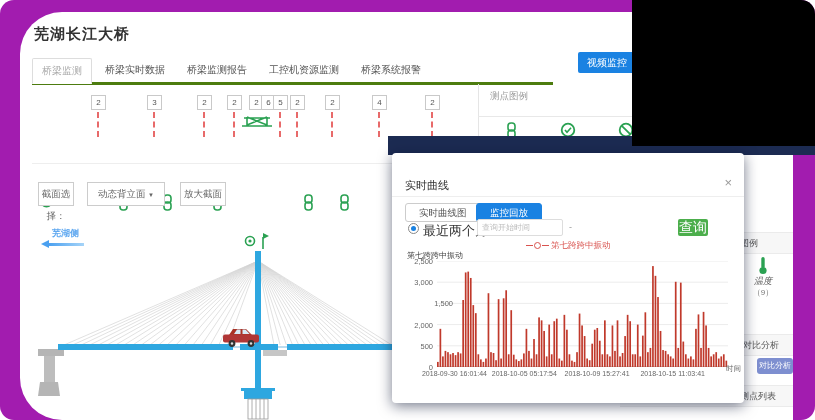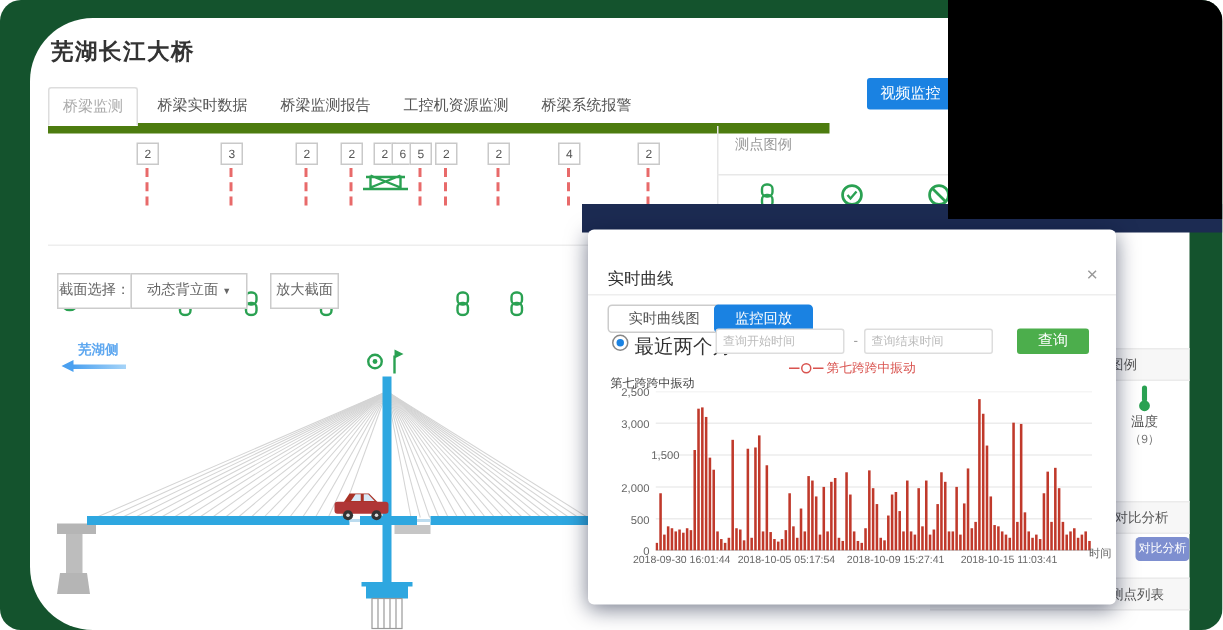--- a/index.html
+++ b/index.html
@@ -1,21 +1,21 @@
 <!DOCTYPE html>
 <html><head>
 <meta charset="utf-8">
 <style>
   html,body{margin:0;padding:0;background:#fff;font-family:"Liberation Sans","DejaVu Sans",sans-serif;}
-  #stage{position:relative;width:815px;height:420px;background:#14532d;border-radius:14px;overflow:hidden;}
+  #stage{position:relative;width:815px;height:420px;background:#a21caf;border-radius:14px;overflow:hidden;}
   
   #main-window{position:absolute;left:20px;top:12px;width:773px;height:408px;background:#fff;
     border-radius:42px 3px 0 42px;overflow:hidden;z-index:1;}
   #page-title{position:absolute;left:14px;top:13px;font-size:15px;font-weight:bold;color:#333;letter-spacing:1px;}
-  #tab-bar{position:absolute;left:12px;top:45px;right:240px;height:25px;border-bottom:7px solid #4d7c0f;white-space:nowrap;}
+  #tab-bar{position:absolute;left:12px;top:45px;right:240px;height:25px;border-bottom:3px solid #4d7c0f;white-space:nowrap;}
   .tab{display:inline-block;padding:5px 9px;font-size:10px;color:#555;cursor:pointer;margin-right:4px;}
   .tab.active{border:1px solid #ddd;border-bottom:1px solid #fff;background:#fff;color:#aaa;position:relative;top:1px;border-radius:2px 2px 0 0;}
   #video-btn{position:absolute;left:558px;top:40px;width:58px;height:21px;background:#1a82e2;color:#fff;
     font-size:10px;text-align:center;line-height:21px;border-radius:2px;cursor:pointer;}
   
   #sensor-row{position:absolute;left:0;top:80px;width:460px;height:50px;}
   .s-item{position:absolute;}
   .badge{width:13px;height:13px;border:1px solid #c9c9c9;background:#fff;font-size:8px;color:#555;
     text-align:center;line-height:13px;}
   .dash{width:0;border-left:2px dashed #e86a6a;height:25px;margin-left:6px;margin-top:2px;}
@@ -32,21 +32,21 @@
   #bridge-box{position:absolute;left:0;top:213px;width:374px;height:196px;overflow:hidden;}
   #side-label{position:absolute;left:32px;top:2px;font-size:9px;color:#5fa8f0;font-weight:bold;}
   #side-arrow{position:absolute;left:28px;top:18px;width:36px;height:3px;
     background:linear-gradient(to right,#4aa0f0,#a6d4f8);}
   #side-arrow:before{content:"";position:absolute;left:-7px;top:-3px;border-right:8px solid #4aa0f0;
     border-top:4.5px solid transparent;border-bottom:4.5px solid transparent;}
   
   .strip{position:absolute;left:600px;width:173px;height:20px;background:#f7f7f7;border-top:1px solid #ebebeb;
     border-bottom:1px solid #ebebeb;font-size:9px;color:#555;line-height:20px;overflow:hidden;white-space:nowrap;}
   #thermo-label,#thermo-count{position:absolute;left:723px;width:40px;text-align:center;}
-  #thermo-label{top:263px;font-size:9px;color:#555;}
+  #thermo-label{top:263px;font-size:9px;color:#555;font-style:italic;}
   #thermo-count{top:275px;font-size:8px;color:#777;}
   #compare-btn{position:absolute;left:737px;top:346px;width:36px;height:16px;background:#7e8fd0;color:#fff;
     font-size:8px;text-align:center;line-height:16px;border-radius:3px;cursor:pointer;}
   
   #dark-band{position:absolute;left:388px;top:136px;width:427px;height:19px;background:#1c2b52;z-index:2;}
   #black-panel{position:absolute;left:632px;top:0;width:183px;height:146px;background:#000;z-index:3;}
   
   #modal{position:absolute;left:392px;top:153px;width:352px;height:250px;background:#fff;border-radius:4px;
     box-shadow:0 3px 14px rgba(5,15,45,.55);z-index:4;}
   #modal-title{position:absolute;left:13px;top:25px;font-size:11px;color:#333;}
@@ -55,22 +55,22 @@
   .m-tab{position:absolute;top:50px;height:17px;line-height:17px;font-size:9.5px;padding:0 13px;border-radius:3px;cursor:pointer;}
   #m-tab-rt{left:13px;border:1px solid #ccc;color:#555;background:#fff;}
   #m-tab-pb{left:84px;background:#1a82e2;border:1px solid #1a82e2;color:#fff;}
   .radio{position:absolute;left:16px;top:70px;width:9px;height:9px;border:1px solid #888;border-radius:50%;cursor:pointer;}
   .radio i{position:absolute;left:2px;top:2px;width:5px;height:5px;border-radius:50%;background:#1a82e2;}
   #radio-label{position:absolute;left:31px;top:69px;font-size:13px;color:#333;}
   .m-input{position:absolute;top:66px;height:17px;width:86px;border:1px solid #ddd;border-radius:2px;
     font-size:8px;padding:0 4px;box-sizing:border-box;color:#555;}
   .m-input::placeholder{color:#bbb;}
   #input-sep{position:absolute;left:177px;top:69px;font-size:9px;color:#999;}
-  #query-btn{position:absolute;left:286px;top:66px;width:48px;height:17px;background:#4cae4c;color:#fff;
-    font-size:10px;text-align:center;line-height:17px;border-radius:2px;cursor:pointer;}
+  #query-btn{position:absolute;left:286px;top:66px;width:30px;height:17px;background:#4cae4c;color:#fff;
+    font-size:14px;text-align:center;line-height:17px;border-radius:2px;cursor:pointer;}
   #m-legend{position:absolute;left:0;top:87px;width:100%;text-align:center;font-size:8.5px;color:#d9534f;}
   #m-legend .lg-line{display:inline-block;width:7px;height:1px;background:#d9534f;vertical-align:middle;}
   #m-legend .lg-dot{display:inline-block;width:5px;height:5px;border:1px solid #d9534f;border-radius:50%;
     vertical-align:middle;margin:0 1px;}
   #y-axis-name{position:absolute;left:15px;top:97px;font-size:8px;color:#444;}
   #plot{position:absolute;left:45px;top:108px;width:291px;height:106px;}
   .ytick{position:absolute;left:0;width:41px;text-align:right;font-size:7.5px;color:#666;}
   .xtick{position:absolute;top:217px;width:84px;text-align:center;font-size:7px;color:#666;}
   #x-axis-name{position:absolute;left:334px;top:211px;font-size:7.5px;color:#666;}
 </style>
@@ -183,21 +183,21 @@
     </div>
     <div class="legend-ico" style="left:598px">
       <svg width="16" height="16" viewBox="0 0 16 16">
           <circle cx="8" cy="8" r="6.3" fill="none" stroke="#2aa152" stroke-width="1.8"></circle>
           <line x1="3.8" y1="3.8" x2="12.2" y2="12.2" stroke="#2aa152" stroke-width="1.8"></line>
         </svg>
     </div>
 
     <div id="row-divider"></div>
 
-    <div class="cell" style="left:18px;top:170px;width:50px">截面选择：</div>
+    <div class="cell" style="left:18px;top:170px;width:36px">截面选择：</div>
     <div class="cell" style="left:67px;top:170px;width:78px;cursor:pointer">
       <span>动态背立面</span>
       <span style="font-size:6px;color:#666">▼</span>
     </div>
     <div class="cell" style="left:160px;top:170px;width:46px;cursor:pointer">放大截面</div>
 
     <div id="bridge-box">
       <div id="side-label">芜湖侧</div>
       <div id="side-arrow"></div>
       <svg id="bridge-svg" width="374" height="196" viewBox="0 0 374 196">
@@ -316,21 +316,20 @@
     <div id="modal-close">×</div>
     <div id="modal-hr"></div>
     <div class="m-tab" id="m-tab-rt">实时曲线图</div>
     <div class="m-tab" id="m-tab-pb">监控回放</div>
     <div class="radio">
         <i></i>
       </div>
     <div id="radio-label">最近两个月</div>
     <input class="m-input" style="left: 85px;" placeholder="查询开始时间">
     <div id="input-sep">-</div>
-    <input class="m-input" style="left: 184px;" placeholder="查询结束时间">
     <div id="query-btn">查询</div>
     <div id="m-legend">
       <span class="lg-line"></span><span class="lg-dot"></span><span class="lg-line"></span>
       <span>第七跨跨中振动</span>
     </div>
     <div id="y-axis-name">第七跨跨中振动</div>
     <div id="plot"><svg width="291" height="106">
           <line x1="0" x2="291" y1="106" y2="106" stroke="#999" stroke-width="1"></line>
           <line x1="0" x2="291" y1="84.8" y2="84.8" stroke="#ececec" stroke-width="1"></line>
           <line x1="0" x2="291" y1="63.6" y2="63.6" stroke="#ececec" stroke-width="1"></line>

